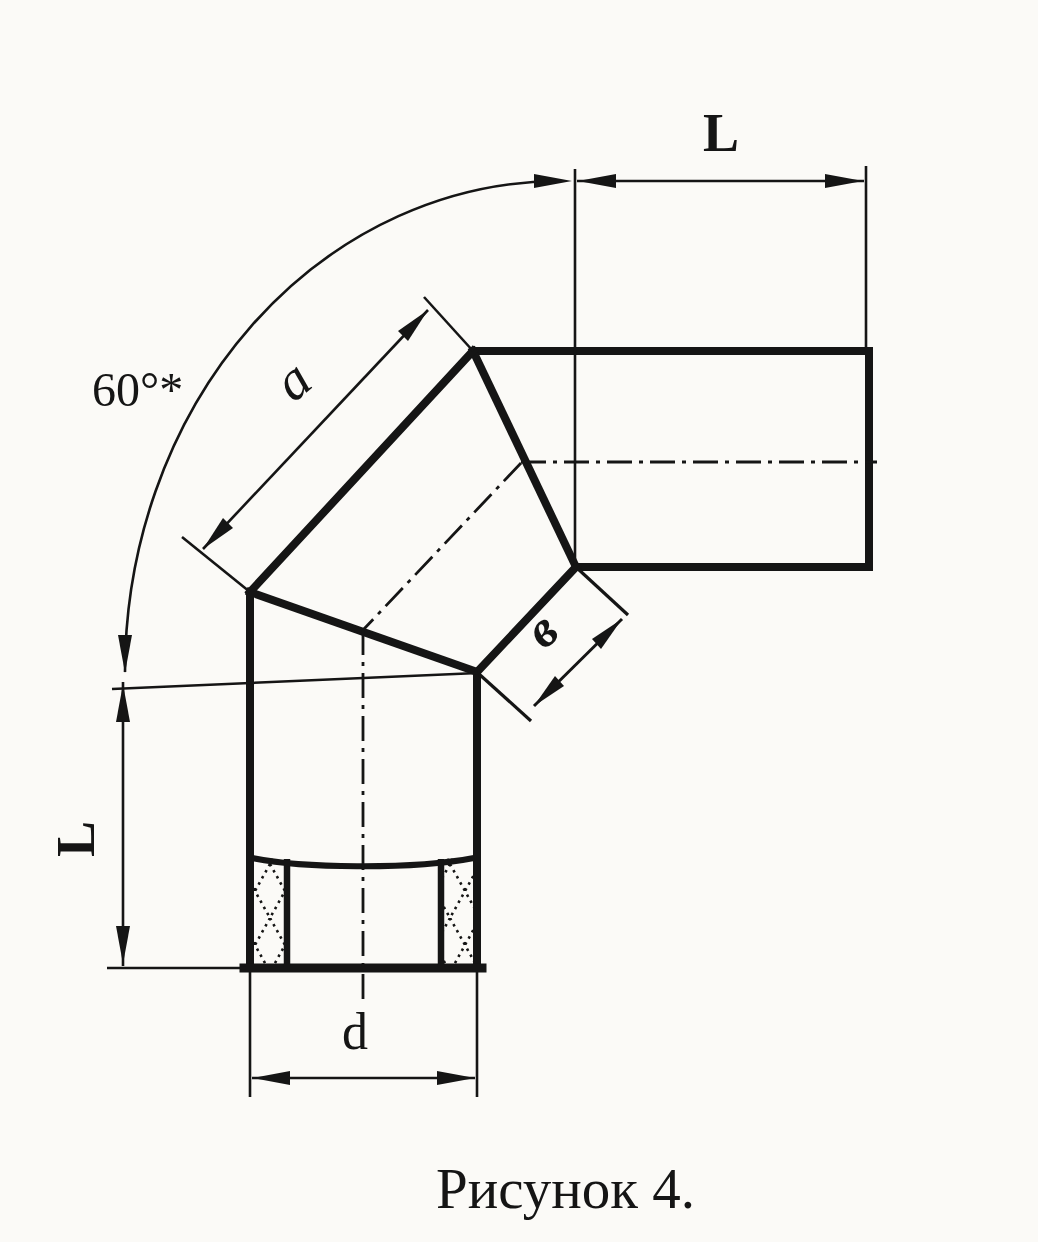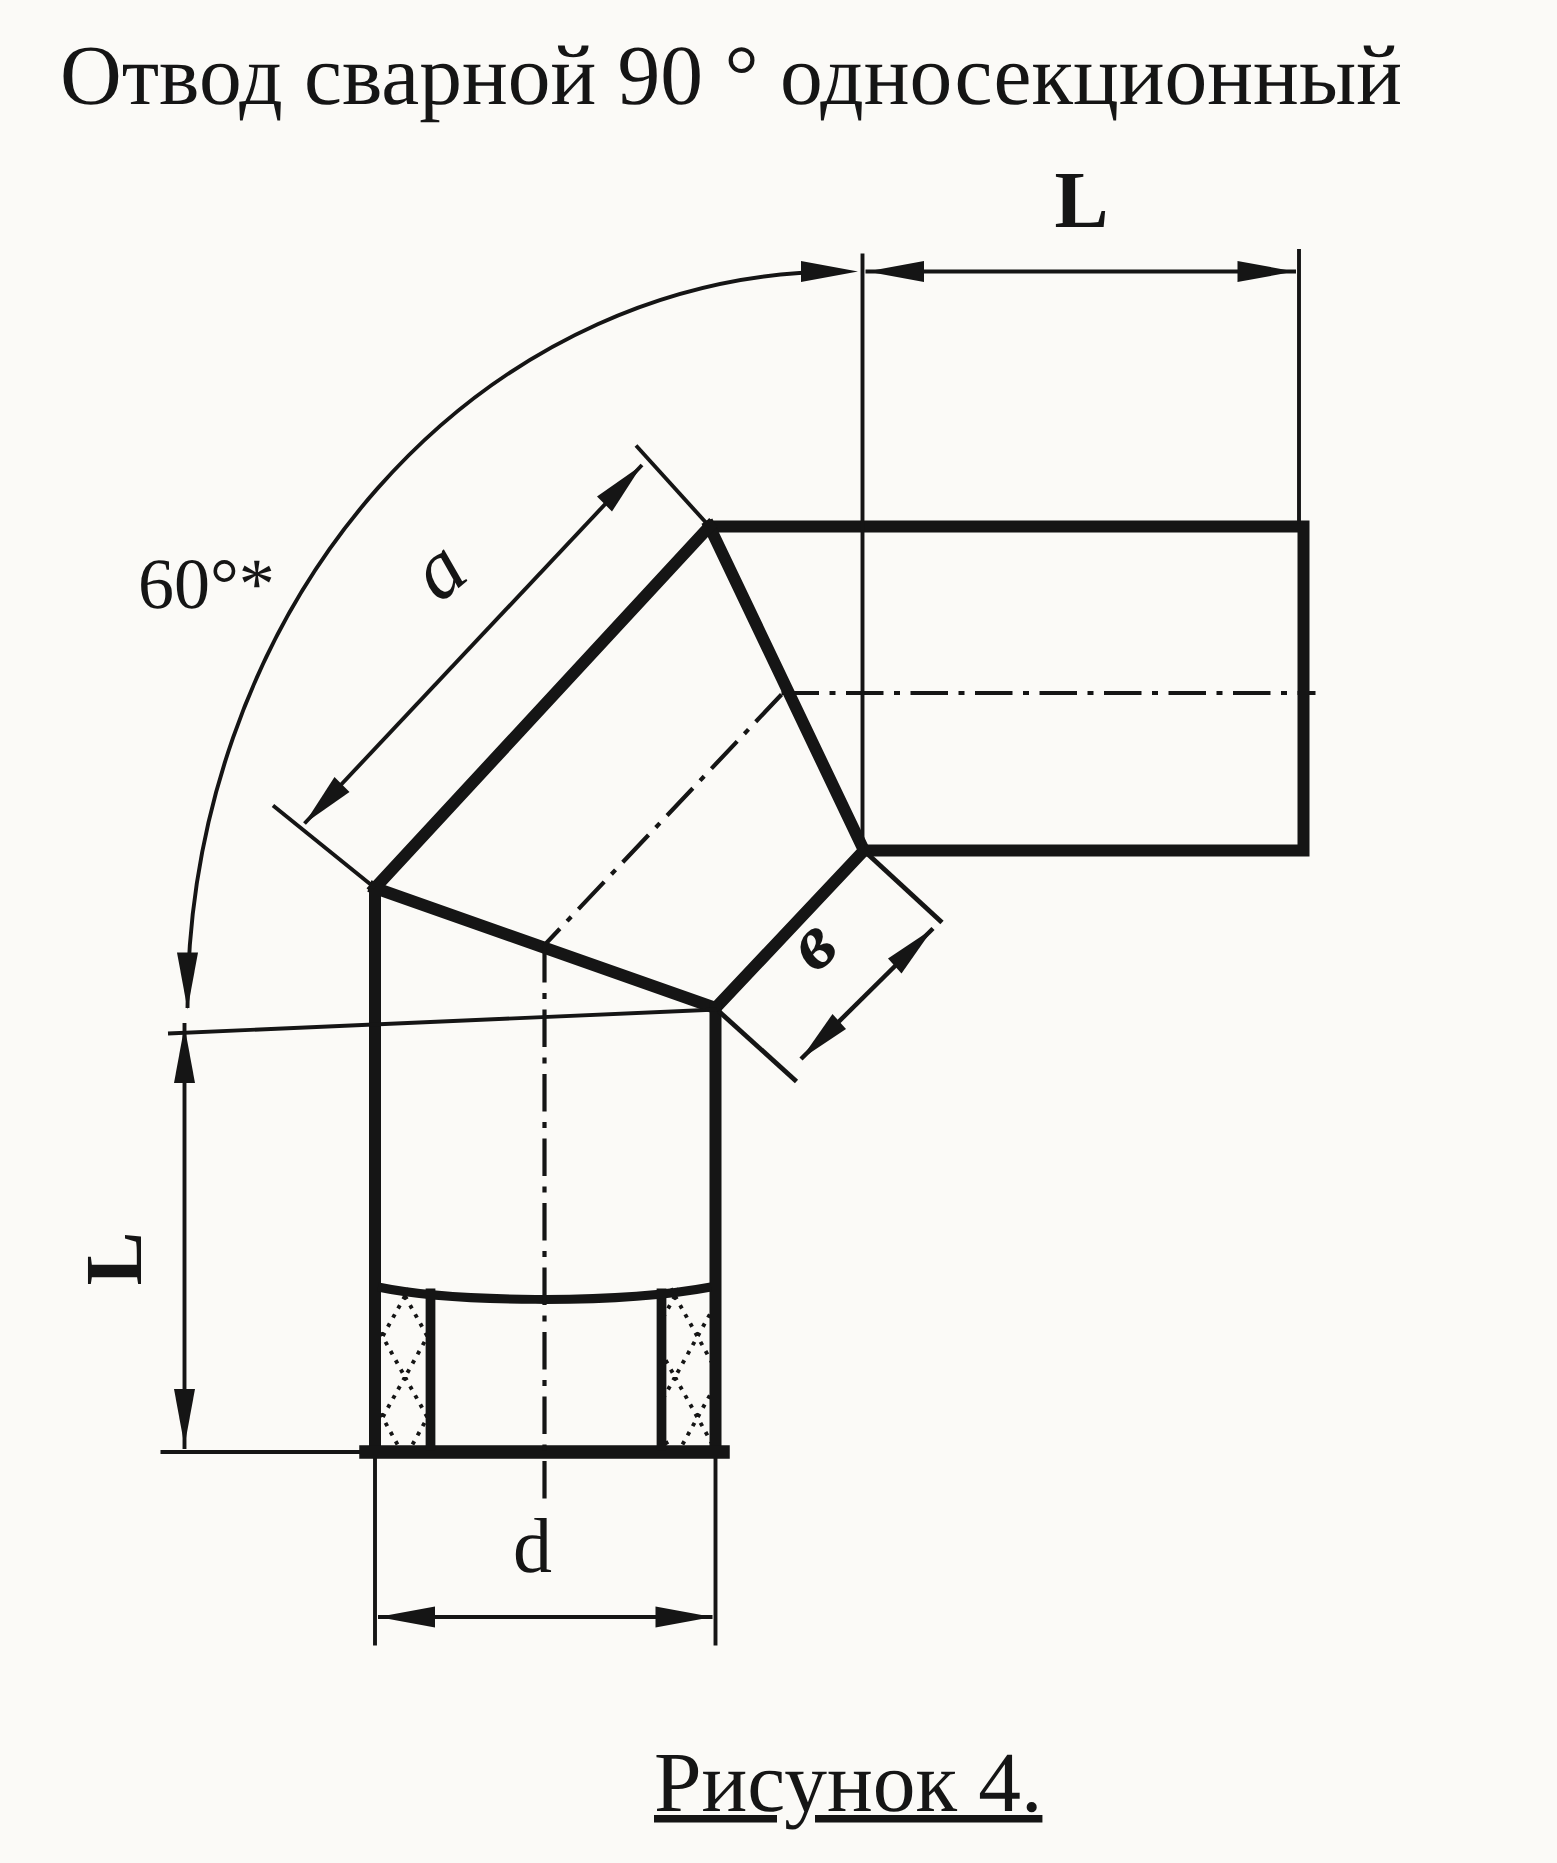--- a/index.html
+++ b/index.html
@@ -18,21 +18,21 @@
   }
   .drawing-svg { position:absolute; left:0; top:0; }
   .lbl {
     position:absolute;
     color:var(--ink);
     white-space:nowrap;
     line-height:1;
     user-select:none;
   }
   .title-lbl   { left:40px;  top:22px;   font-size:57px; letter-spacing:0px; }
-  .caption-lbl { left:436px; top:1160px; font-size:57px;text-decoration:underline; }
+  .caption-lbl { left:436px; top:1160px; font-size:57px; }
   .l-top-lbl   { left:703px; top:106px;  font-size:54px; font-weight:bold; }
   .l-left-lbl  { left:58px;  top:812px;  font-size:54px; font-weight:bold; transform:rotate(-90deg); transform-origin:center; }
   .angle-lbl   { left:92px;  top:366px;  font-size:48px; }
   .a-lbl       { left:278px; top:352px;  font-size:56px; font-style:italic; transform:rotate(-40deg); }
   .b-lbl       { left:530px; top:604px;  font-size:52px; font-style:italic; font-weight:bold; transform:rotate(-42deg); }
   .d-lbl       { left:342px; top:1006px; font-size:52px; }
 </style>
 </head>
 <body>
 
@@ -105,21 +105,20 @@
       <polygon points="123,964 116,926 130,926"></polygon>
       <polygon points="252,1078 290,1071 290,1085"></polygon>
       <polygon points="475,1078 437,1071 437,1085"></polygon>
       <polygon points="203,549 233,528 223,518"></polygon>
       <polygon points="428,310 408,341 398,331"></polygon>
       <polygon points="622,619 601,649 592,639"></polygon>
       <polygon points="534,706 564,686 555,676"></polygon>
     </g>
   </svg>
 
-  <div class="lbl title-lbl">Отвод сварной 90 ° односекционный</div>
   <div class="lbl l-top-lbl">L</div>
   <div class="lbl angle-lbl">60°*</div>
   <div class="lbl a-lbl">a</div>
   <div class="lbl b-lbl">в</div>
   <div class="lbl l-left-lbl">L</div>
   <div class="lbl d-lbl">d</div>
   <div class="lbl caption-lbl">Рисунок 4.</div>
 
 </div>
 

